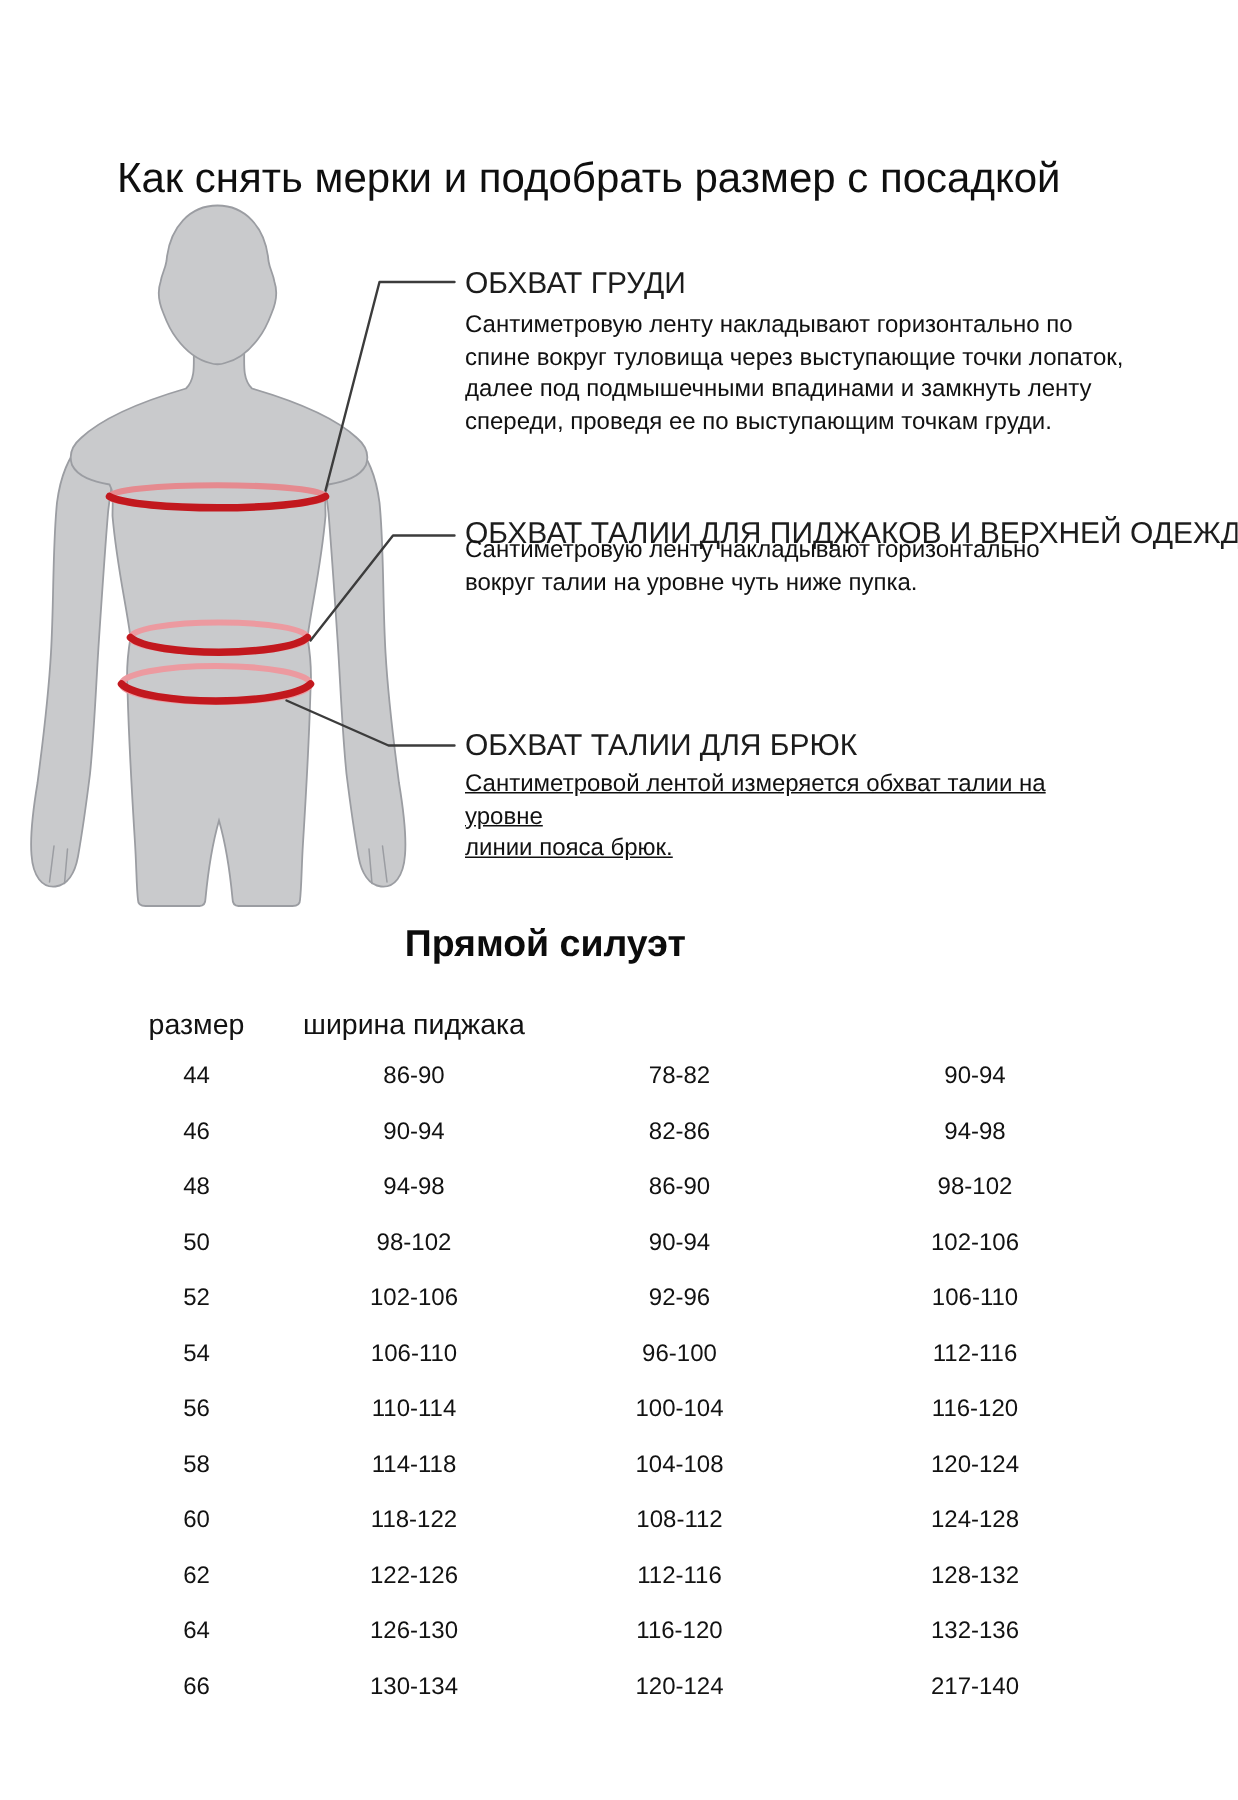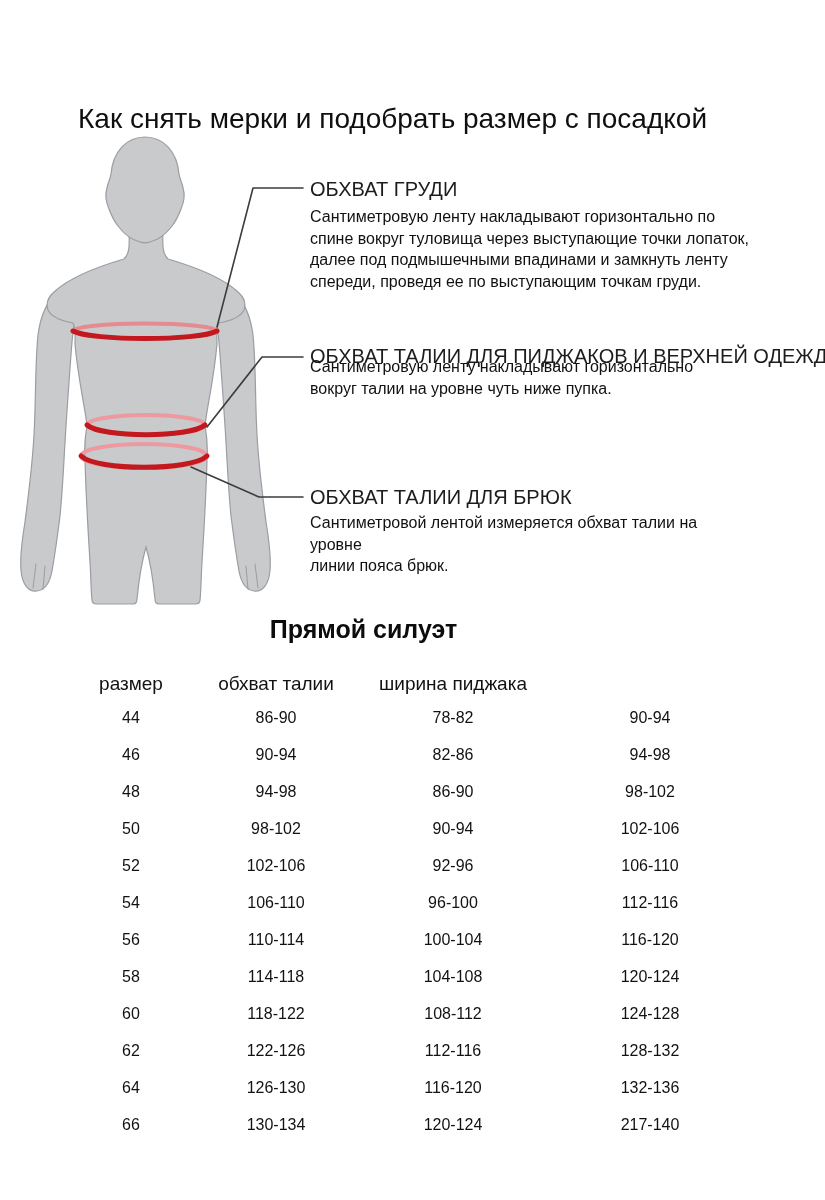--- a/index.html
+++ b/index.html
@@ -18,21 +18,21 @@
   }
   .m-body{
     font-size:16px;line-height:21.7px;font-weight:400;color:#111;
     white-space:pre-line;width:440px;
   }
   .m1h{left:310px;top:178px;}
   .m1b{left:310px;top:206px;}
   .m2h{left:310px;top:345px;}
   .m2b{left:310px;top:356px;}
   .m3h{left:310px;top:486px;}
-  .m3b{left:310px;top:512px;}
+  .m3b{left:310px;top:512px;text-decoration:underline;}
   .section-title{
     left:0;top:615px;width:727px;text-align:center;
     font-size:25px;line-height:28px;font-weight:700;color:#0c0c0c;
   }
   .size-table{left:85px;top:665px;width:684px;}
   .thead-row,.trow{
     display:grid;grid-template-columns:92px 198px 156px 238px;
   }
   .thead-row{height:38px;}
   .thead-cell{
@@ -90,21 +90,20 @@
 
 <div class="abs m-heading m3h">ОБХВАТ ТАЛИИ ДЛЯ БРЮК</div>
 <div class="abs m-body m3b">Сантиметровой лентой измеряется обхват талии на уровне
 линии пояса брюк.</div>
 
 <div class="abs section-title">Прямой силуэт</div>
 
 <div class="abs size-table">
   <div class="thead-row">
     <div class="thead-cell">размер</div>
-    <div class="thead-cell">обхват талии</div>
     <div class="thead-cell">ширина пиджака</div>
   </div>
   <div class="trows">
       <div class="trow">
         <div class="tcell">44</div>
         <div class="tcell">86-90</div>
         <div class="tcell">78-82</div>
         <div class="tcell">90-94</div>
       </div>
       <div class="trow">

